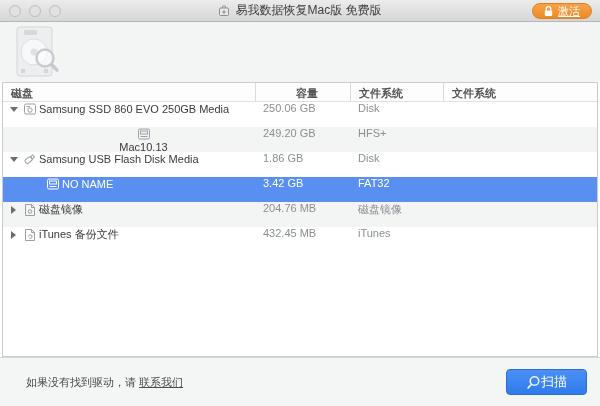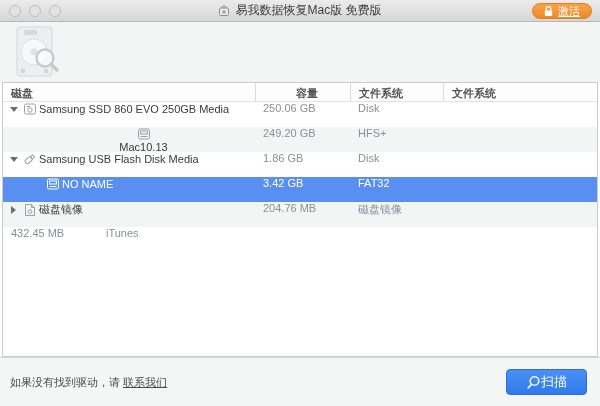--- a/index.html
+++ b/index.html
@@ -73,21 +73,21 @@
     border-left:5px solid #6d6d6d;
   }
   .row-icon { width:14px; height:14px; flex:none; margin-left:3px; display:inline-flex; color:#9aa0a6; }
   .trow.selected .row-icon { color:#ffffff; }
   .row-icon svg { width:14px; height:14px; }
 
   
   .footer {
     position:absolute; left:0; right:0; bottom:0; height:49px;
     background:#f4f5f5; border-top:1px solid #d7d7d7;
-    display:flex; align-items:center;
+    display:flex; align-items:center;padding-left:16px;
   }
   .hint { margin-left:10px; font-size:11px; color:#4a4a4a; }
   .contact-link { color:#4a4a4a; text-decoration:underline; cursor:pointer; }
   .scan-btn {
     position:absolute; right:13px; top:11px; width:81px; height:26px;
     border-radius:4px; background:linear-gradient(#4b8ff5,#2f7bec);
     border:1px solid #2a6fd9; color:#fff; font-size:13px;
     display:flex; align-items:center; justify-content:center; cursor:pointer;
   }
   .scan-btn svg { flex:none; }
@@ -221,20 +221,31 @@
                 <circle cx="7" cy="8.5" r="1.8" fill="none" stroke="currentColor"></circle>
               </svg>
             </span>
             <span class="row-label">磁盘镜像</span>
           </div>
           <div class="cell val-cell col-cap">204.76 MB</div>
           <div class="cell val-cell col-fs">磁盘镜像</div>
           <div class="cell val-cell col-prot"></div>
         </div>
         <div class="trow">
+          <div class="cell name-cell" style="padding-left: 4px;">
+            <span class="tri collapsed"></span>
+            <span class="row-icon">
+              <svg viewBox="0 0 14 14">
+                <path d="M2.5 1.5 h6 l3 3 v8 h-9 z" fill="none" stroke="currentColor"></path>
+                <path d="M8.5 1.5 v3 h3" fill="none" stroke="currentColor"></path>
+                <path d="M5.5 8.5 a1.8 1.8 0 1 1 0.6 1.5" fill="none" stroke="currentColor"></path>
+              </svg>
+            </span>
+            <span class="row-label">iTunes 备份文件</span>
+          </div>
           <div class="cell val-cell col-cap">432.45 MB</div>
           <div class="cell val-cell col-fs">iTunes</div>
           <div class="cell val-cell col-prot"></div>
         </div>
       </div>
   </div>
 
   <div class="footer">
     <span class="hint"><span>如果没有找到驱动，请 </span><a class="contact-link">联系我们</a></span>
     <div class="scan-btn">

